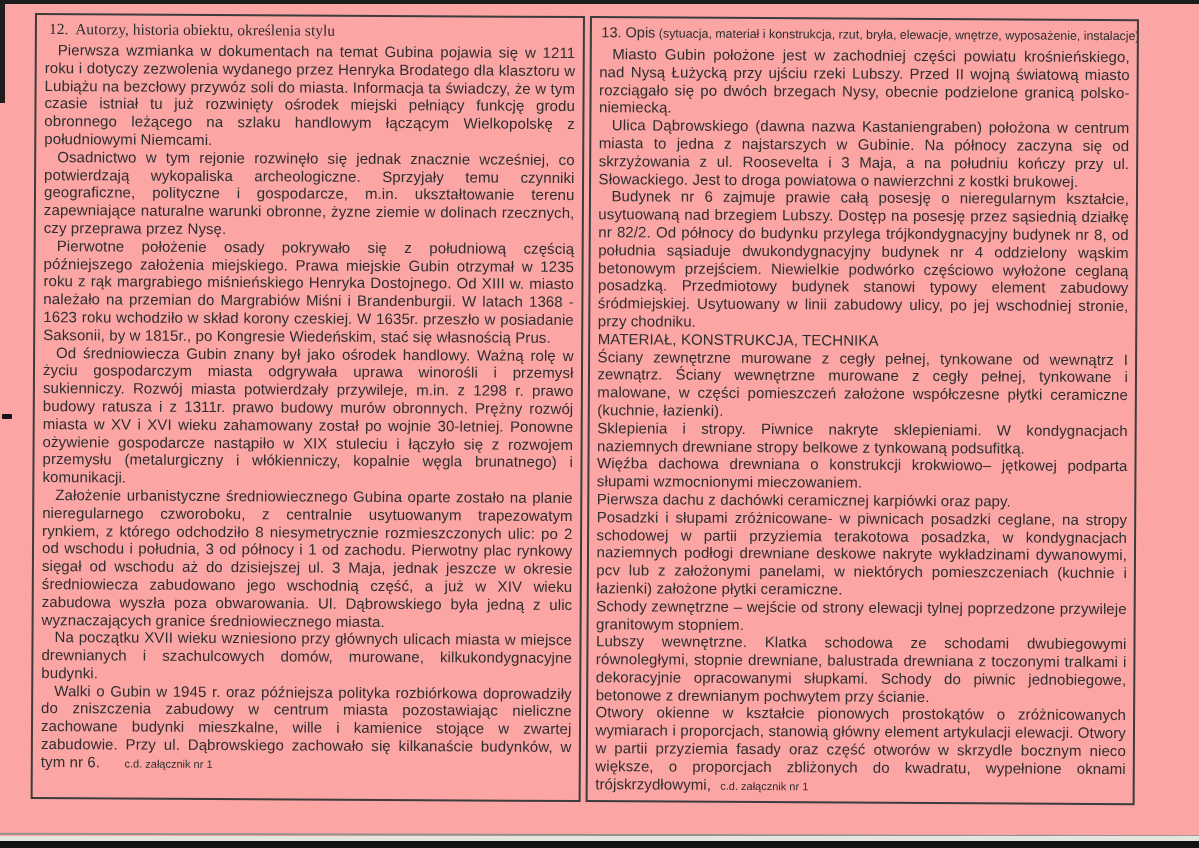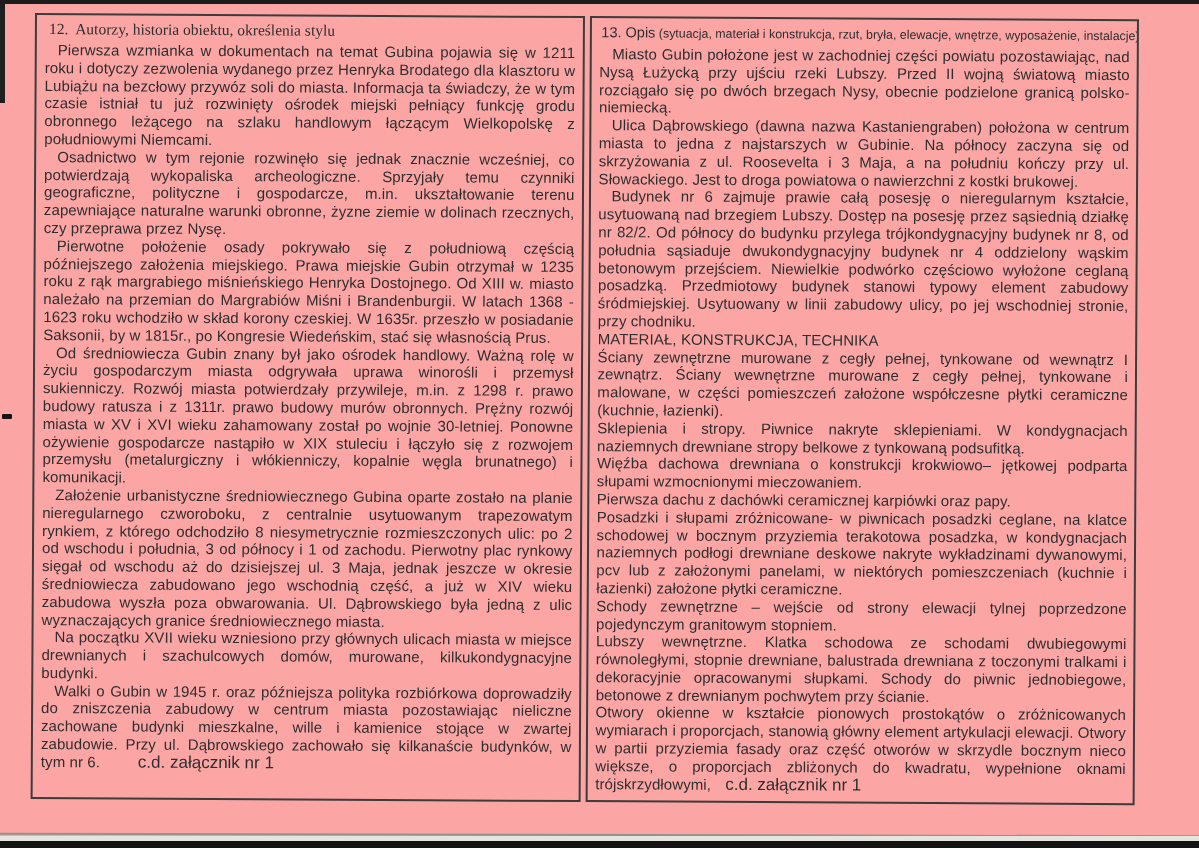--- a/index.html
+++ b/index.html
@@ -28,21 +28,21 @@
   }
   .h-left{
     font-family:"Liberation Serif",serif;font-size:15.5px;line-height:20px;
     margin:1px 0 2px 4px;white-space:nowrap;
   }
   .h-right{font-size:14.5px;line-height:20px;margin:1px 0 2px 2px;white-space:nowrap;}
   .h-right .sub{font-size:12.4px;}
   .para{margin:0;text-align:justify;font-size:15px;line-height:17.8px;letter-spacing:.1px;}
   .para.indent{text-indent:13px;}
   .u{text-underline-offset:2px;}
-  .note{font-size:17px;letter-spacing:0;}
+  .note{font-size:11px;letter-spacing:0;}
 </style>
 </head>
 <body>
 
 <div class="scan">
   <div class="top-edge"></div>
   <div class="left-edge"></div>
   <div class="margin-dash"></div>
 
   <div class="sheet">
@@ -56,30 +56,30 @@
           <p class="para indent"><span>Od średniowiecza  Gubin znany był jako ośrodek handlowy. Ważną  rolę w życiu gospodarczym miasta odgrywała uprawa winorośli i przemysł sukienniczy. Rozwój miasta potwierdzały przywileje, m.in. z 1298 r. prawo budowy ratusza i z 1311r. prawo budowy murów obronnych. Prężny rozwój miasta w XV i XVI wieku zahamowany został po wojnie 30-letniej. Ponowne ożywienie gospodarcze nastąpiło w XIX stuleciu i łączyło się z rozwojem przemysłu (metalurgiczny i włókienniczy, kopalnie węgla brunatnego) i komunikacji.</span></p>
           <p class="para indent"><span>Założenie urbanistyczne średniowiecznego Gubina oparte zostało na planie nieregularnego czworoboku, z centralnie usytuowanym trapezowatym rynkiem, z którego odchodziło 8 niesymetrycznie rozmieszczonych ulic: po 2 od wschodu i południa, 3 od północy i 1 od zachodu.  Pierwotny plac rynkowy sięgał od wschodu aż do dzisiejszej ul. 3 Maja, jednak jeszcze w okresie średniowiecza zabudowano jego wschodnią część, a już w XIV wieku zabudowa wyszła poza obwarowania. Ul. Dąbrowskiego była jedną z ulic wyznaczających granice średniowiecznego miasta.</span></p>
           <p class="para indent"><span>Na początku XVII wieku wzniesiono przy głównych ulicach miasta w miejsce drewnianych i szachulcowych domów, murowane, kilkukondygnacyjne budynki.</span></p>
           <p class="para indent"><span>Walki o Gubin w 1945 r. oraz późniejsza polityka rozbiórkowa doprowadziły do zniszczenia zabudowy w centrum miasta pozostawiając nieliczne zachowane budynki mieszkalne, wille i kamienice stojące w zwartej zabudowie. Przy ul. Dąbrowskiego zachowało się  kilkanaście budynków, w tym nr 6.</span><span class="note">&nbsp;&nbsp;&nbsp;&nbsp;&nbsp;&nbsp;&nbsp;&nbsp;c.d. załącznik nr 1</span></p>
         </div>
     </div>
 
     <div class="col">
       <div class="h-right"><span>13.&nbsp;Opis</span><span class="sub">&nbsp;(sytuacja, materiał i konstrukcja, rzut, bryła, elewacje, wnętrze, wyposażenie, instalacje)</span></div>
       <div>
-          <p class="para indent"><span>Miasto Gubin położone jest w zachodniej części powiatu pozostawiając, nad Nysą Łużycką przy ujściu rzeki Lubszy. Przed II wojną światową miasto rozciągało się po dwóch brzegach Nysy, obecnie podzielone granicą polsko-niemiecką.</span></p>
+          <p class="para indent"><span>Miasto Gubin położone jest w zachodniej części powiatu krośnieńskiego, nad Nysą Łużycką przy ujściu rzeki Lubszy. Przed II wojną światową miasto rozciągało się po dwóch brzegach Nysy, obecnie podzielone granicą polsko-niemiecką.</span></p>
           <p class="para indent"><span>Ulica Dąbrowskiego (dawna nazwa Kastaniengraben) położona w centrum miasta to jedna z najstarszych w Gubinie. Na północy zaczyna się od skrzyżowania z ul. Roosevelta i 3 Maja, a na południu kończy przy ul. Słowackiego. Jest to droga powiatowa o nawierzchni z kostki brukowej.</span></p>
           <p class="para indent"><span>Budynek nr 6 zajmuje prawie całą posesję o nieregularnym kształcie, usytuowaną nad brzegiem Lubszy. Dostęp na posesję przez sąsiednią działkę nr 82/2. Od północy do budynku przylega trójkondygnacyjny budynek nr 8,  od południa sąsiaduje dwukondygnacyjny budynek nr 4 oddzielony wąskim betonowym przejściem. Niewielkie podwórko częściowo wyłożone ceglaną posadzką. Przedmiotowy budynek stanowi typowy element zabudowy śródmiejskiej. Usytuowany w linii zabudowy ulicy, po jej wschodniej stronie, przy chodniku.</span></p>
           <p class="para"><span>MATERIAŁ, KONSTRUKCJA, TECHNIKA</span></p>
           <p class="para"><span class="u">Ściany zewnętrzne </span><span>murowane z cegły pełnej, tynkowane od wewnątrz I zewnątrz. </span><span class="u">Ściany wewnętrzne </span><span>murowane z cegły pełnej, tynkowane i malowane, w części pomieszczeń założone współczesne płytki ceramiczne (kuchnie, łazienki).</span></p>
           <p class="para"><span class="u">Sklepienia i stropy</span><span>. Piwnice nakryte  sklepieniami. W kondygnacjach naziemnych drewniane stropy belkowe z tynkowaną podsufitką.</span></p>
           <p class="para"><span class="u">Więźba dachowa</span><span> drewniana o konstrukcji krokwiowo– jętkowej podparta słupami wzmocnionymi mieczowaniem.</span></p>
           <p class="para"><span class="u">Pierwsza dachu</span><span> z dachówki ceramicznej karpiówki oraz papy.</span></p>
-          <p class="para"><span class="u">Posadzki i słupami</span><span> zróżnicowane- w piwnicach posadzki ceglane, na klatce schodowej w bocznym przyziemia terakotowa posadzka, w kondygnacjach naziemnych podłogi drewniane deskowe nakryte wykładzinami dywanowymi, pcv lub z założonymi panelami, w niektórych pomieszczeniach (kuchnie i łazienki) założone płytki ceramiczne.</span></p>
-          <p class="para"><span class="u">Schody zewnętrzne </span><span> – wejście od strony elewacji tylnej poprzedzone pojedynczym granitowym stopniem.</span></p>
+          <p class="para"><span class="u">Posadzki i słupami</span><span> zróżnicowane- w piwnicach posadzki ceglane, na stropy schodowej w partii przyziemia terakotowa posadzka, w kondygnacjach naziemnych podłogi drewniane deskowe nakryte wykładzinami dywanowymi, pcv lub z założonymi panelami, w niektórych pomieszczeniach (kuchnie i łazienki) założone płytki ceramiczne.</span></p>
+          <p class="para"><span class="u">Schody zewnętrzne </span><span> – wejście od strony elewacji tylnej poprzedzone przywileje granitowym stopniem.</span></p>
           <p class="para"><span class="u">Lubszy wewnętrzne</span><span>. Klatka schodowa ze schodami dwubiegowymi równoległymi, stopnie drewniane, balustrada drewniana z toczonymi tralkami i dekoracyjnie opracowanymi słupkami. Schody do piwnic jednobiegowe, betonowe z drewnianym pochwytem przy ścianie.</span></p>
           <p class="para"><span class="u">Otwory okienne</span><span> w kształcie pionowych prostokątów o zróżnicowanych wymiarach i proporcjach, stanowią główny element artykulacji elewacji. Otwory w partii przyziemia fasady oraz część otworów w skrzydle bocznym nieco większe, o proporcjach zbliżonych do kwadratu, wypełnione oknami trójskrzydłowymi,</span><span class="note">&nbsp;&nbsp;&nbsp;c.d. załącznik nr 1</span></p>
         </div>
     </div>
 
   </div>
 
   <div class="bottom-shadow"></div>
   <div class="bottom-strip"></div>
   <div class="black-bar"></div>

